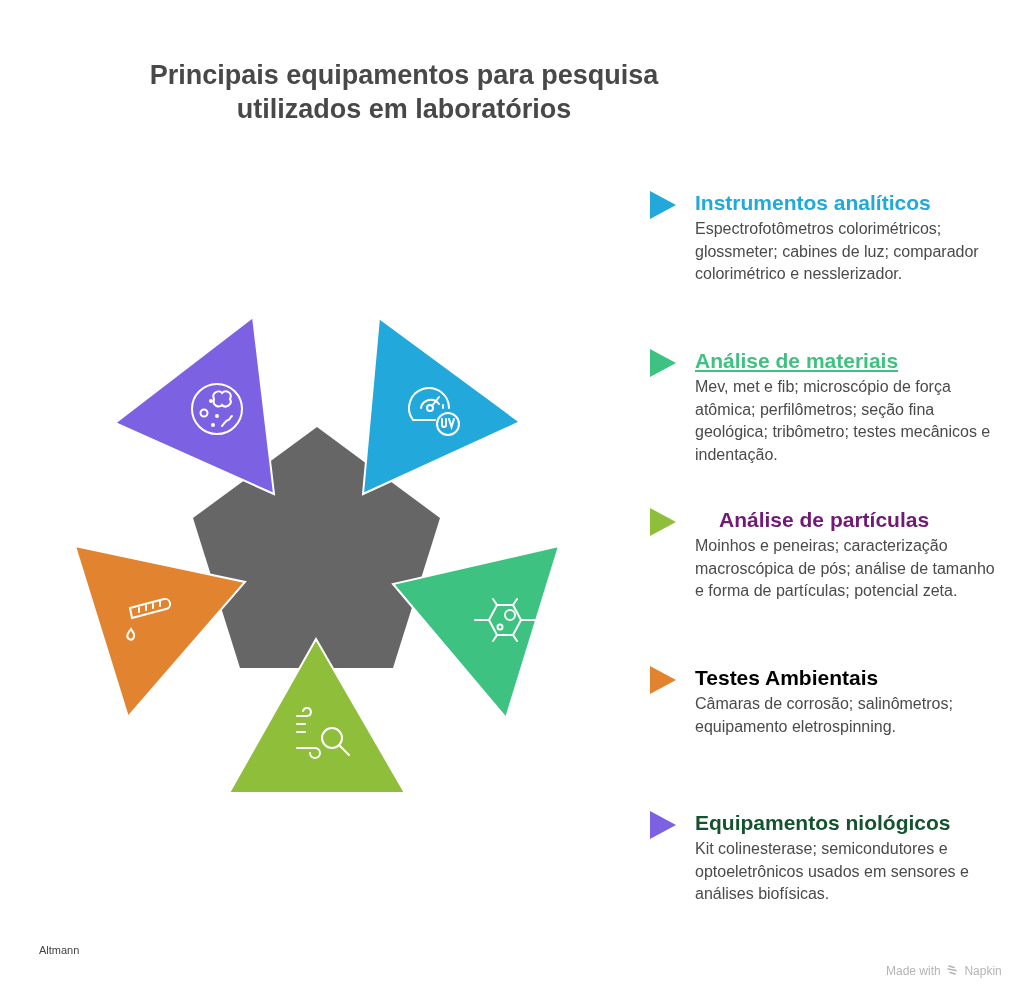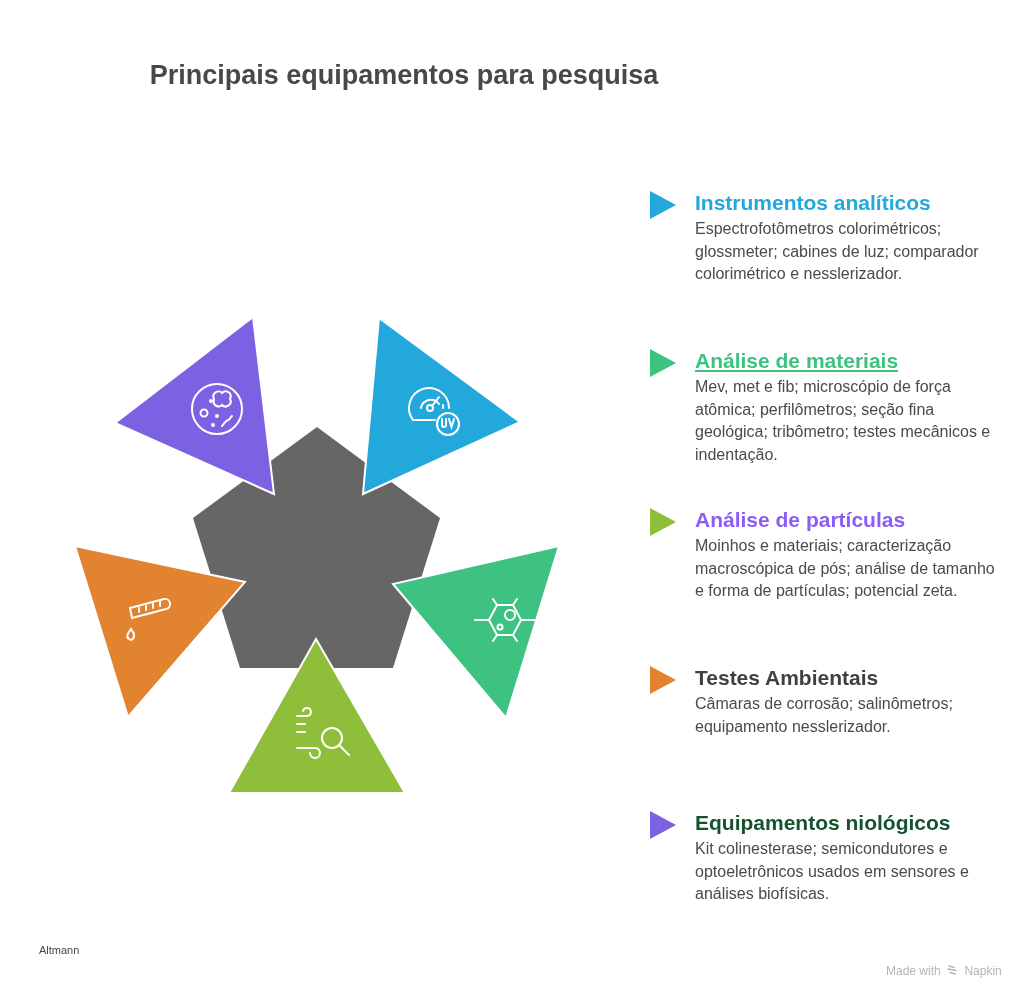--- a/index.html
+++ b/index.html
@@ -19,20 +19,21 @@
            line-height: 22.5px; color: #4a4a4a; }
   .author { position: absolute; left: 39px; top: 944px; font-size: 11px; color: #444; }
   .footer { position: absolute; left: 874px; top: 964px; font-size: 12px; color: #b4b4b4; white-space: nowrap; margin-left: 12px; }
   .footer .napkin-icon { display: inline-block; margin: 0 3px; }
 </style>
 </head>
 <body>
 
 <div class="title">
   <div>Principais equipamentos para pesquisa</div>
+  <div>utilizados em laboratórios</div>
 </div>
 
 <svg class="diagram" width="1024" height="997" viewBox="0 0 1024 997">
   <polygon points="317,427 440,518 393,668 240,668 193,518" fill="#666666"></polygon>
 
   <g>
     <polygon points="115,423 253,317 274,494" fill="#7C62E3" stroke="#ffffff" stroke-width="2" stroke-linejoin="miter"></polygon>
     <g fill="none" stroke="#ffffff" stroke-width="2" stroke-linecap="round">
       <circle cx="217" cy="409" r="25"></circle>
       <path d="M214,399 c-3,-6 5,-10 8,-6 c4,-4 11,0 8,6 c3,5 -4,10 -8,6 c-3,3 -10,1 -8,-6 z"></path>
@@ -98,28 +99,28 @@
 </div>
 
 <div class="legend-item" style="top:345px;">
   <span class="marker" style="border-left-color:#3DC281;"></span>
   <span class="heading" style="color:#3DC281;text-decoration:underline;">Análise de materiais</span>
   <div class="desc">Mev, met e fib; microscópio de força atômica; perfilômetros; seção fina geológica; tribômetro; testes mecânicos e indentação.</div>
 </div>
 
 <div class="legend-item" style="top:504px;">
   <span class="marker" style="border-left-color:#8FBE3A;"></span>
-  <span class="heading" style="color:#8b5cf6;">Análise de partículas</span>
-  <div class="desc">Moinhos e materiais; caracterização macroscópica de pós; análise de tamanho e forma de partículas; potencial zeta.</div>
+  <span class="heading" style="color:#701a75;margin-left:24px;">Análise de partículas</span>
+  <div class="desc">Moinhos e peneiras; caracterização macroscópica de pós; análise de tamanho e forma de partículas; potencial zeta.</div>
 </div>
 
 <div class="legend-item" style="top:662px;">
   <span class="marker" style="border-left-color:#E2832F;"></span>
-  <span class="heading" style="color:#404040;">Testes Ambientais</span>
-  <div class="desc">Câmaras de corrosão; salinômetros; equipamento nesslerizador.</div>
+  <span class="heading" style="color:#000000;">Testes Ambientais</span>
+  <div class="desc">Câmaras de corrosão; salinômetros; equipamento eletrospinning.</div>
 </div>
 
 <div class="legend-item" style="top:807px;">
   <span class="marker" style="border-left-color:#7C62E3;"></span>
   <span class="heading" style="color:#14532d;">Equipamentos niológicos</span>
   <div class="desc">Kit colinesterase; semicondutores e optoeletrônicos usados em sensores e análises biofísicas.</div>
 </div>
 
 <div class="author">Altmann</div>
 

